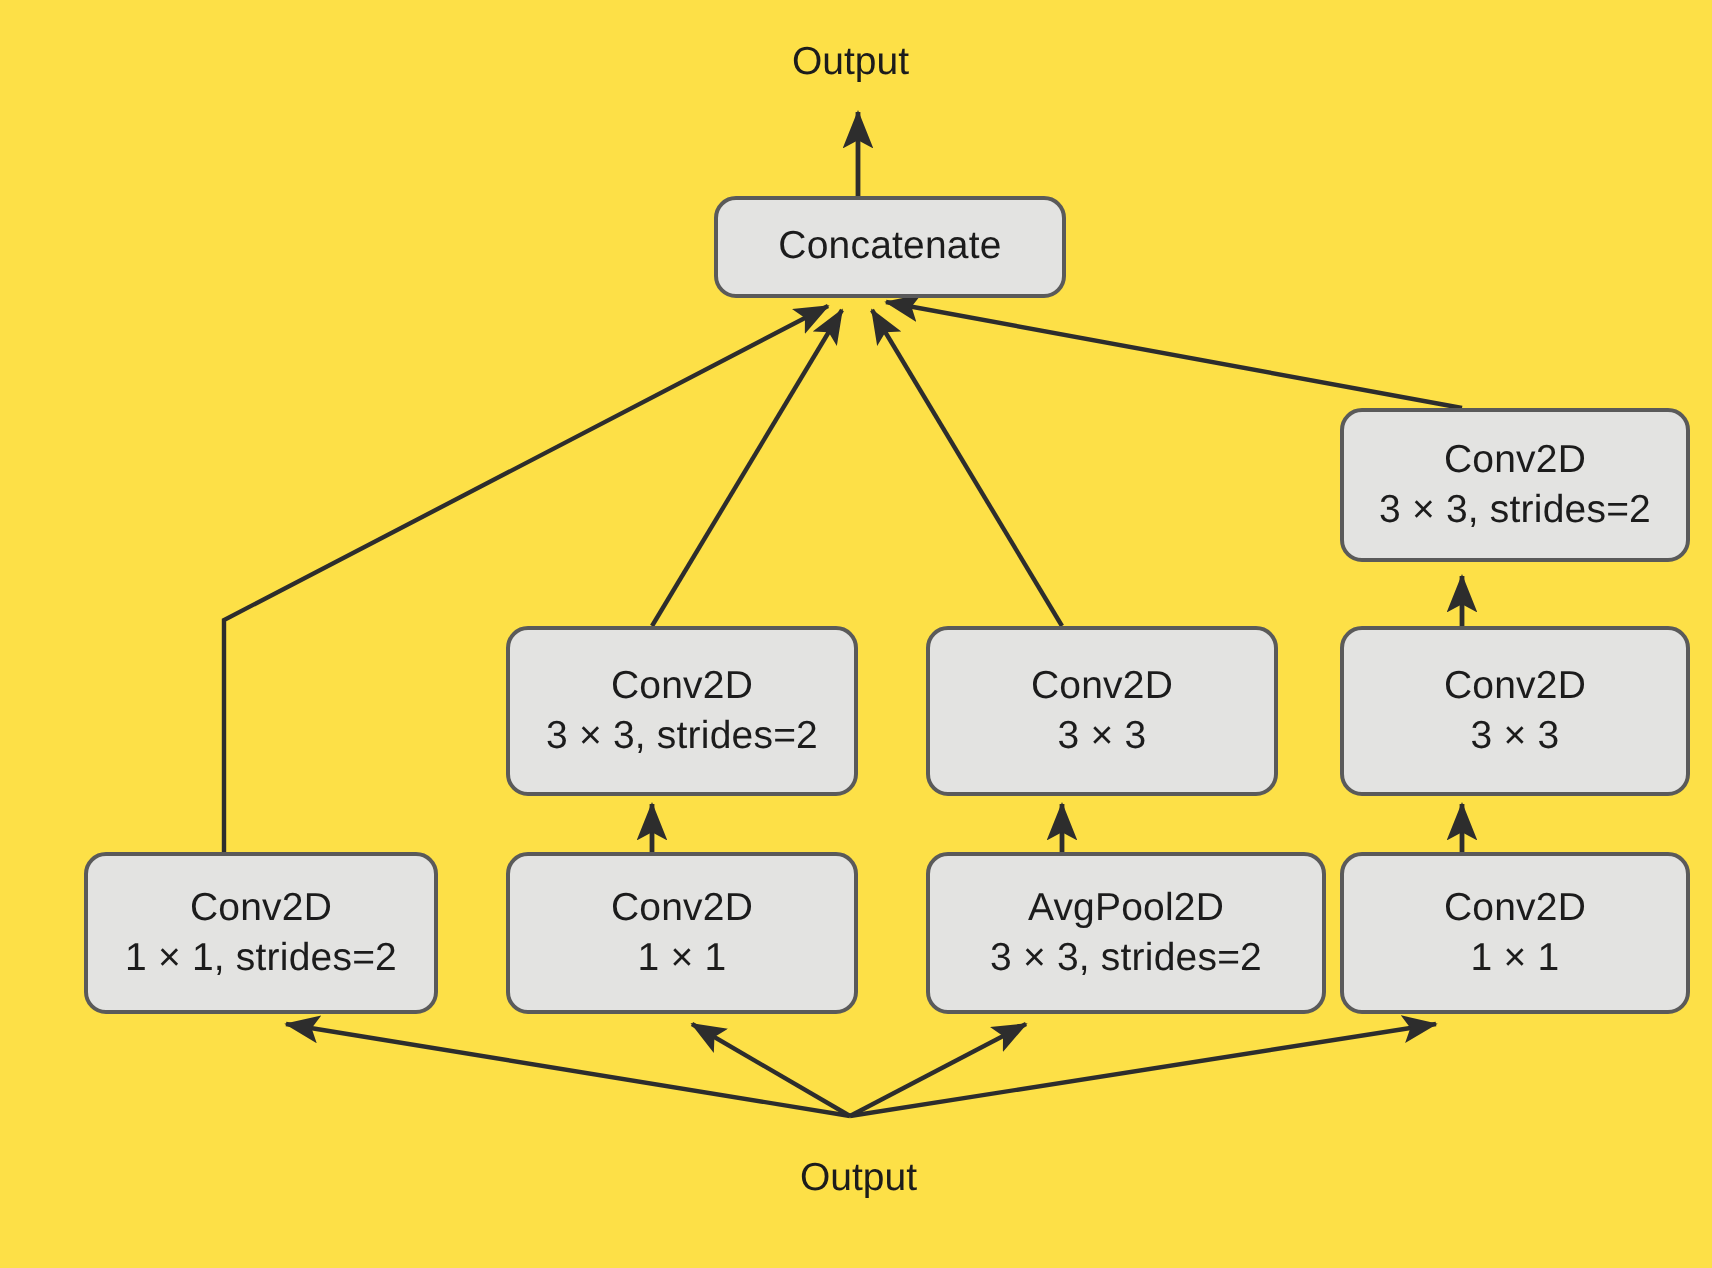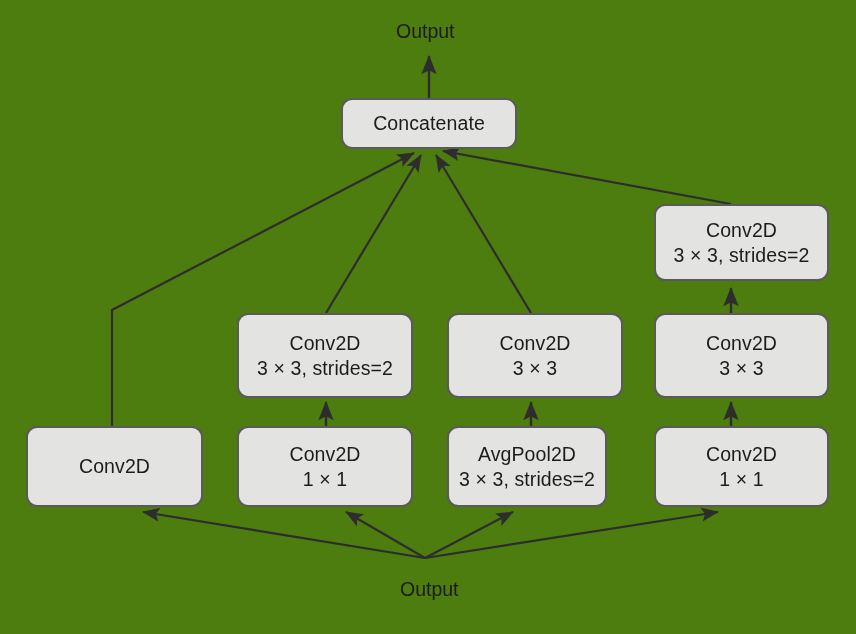--- a/index.html
+++ b/index.html
@@ -8,21 +8,21 @@
     background: #ffffff;
   }
   body {
     font-family: "Liberation Sans", sans-serif;
     color: #1a1a1a;
   }
   #diagram-root {
     position: relative;
     width: 856px;
     height: 634px;
-    background: #4d7c0f;
+    background: #fde047;
     overflow: hidden;
   }
   #edge-layer {
     position: absolute;
     left: 0;
     top: 0;
     width: 856px;
     height: 634px;
   }
   .node {
@@ -30,20 +30,21 @@
     box-sizing: border-box;
     background: #e3e3e1;
     border: 2px solid #5a5a5a;
     border-radius: 11px;
     display: flex;
     flex-direction: column;
     align-items: center;
     justify-content: center;
     line-height: 1.28;
     z-index: 3;
+    margin-left: 16px;
   }
   .node-line {
     font-size: 19.5px;
     color: #1c1c1c;
     white-space: nowrap;
     letter-spacing: 0.1px;
   }
   .io-label {
     position: absolute;
     font-size: 19.5px;
@@ -111,28 +112,29 @@
     <div class="node-line">3 × 3</div>
   </div>
 
   <div class="node" style="left:654px; top:313px; width:175px; height:85px;">
     <div class="node-line">Conv2D</div>
     <div class="node-line">3 × 3</div>
   </div>
 
   <div class="node" style="left:26px; top:426px; width:177px; height:81px;">
     <div class="node-line">Conv2D</div>
+    <div class="node-line">1 × 1, strides=2</div>
   </div>
 
   <div class="node" style="left:237px; top:426px; width:176px; height:81px;">
     <div class="node-line">Conv2D</div>
     <div class="node-line">1 × 1</div>
   </div>
 
-  <div class="node" style="left:447px; top:426px; width:160px; height:81px;text-align:center;">
+  <div class="node" style="left:447px; top:426px; width:200px; height:81px;text-align:center;">
     <div class="node-line">AvgPool2D</div>
     <div class="node-line">3 × 3, strides=2</div>
   </div>
 
   <div class="node" style="left:654px; top:426px; width:175px; height:81px;">
     <div class="node-line">Conv2D</div>
     <div class="node-line">1 × 1</div>
   </div>
 
 </div>

